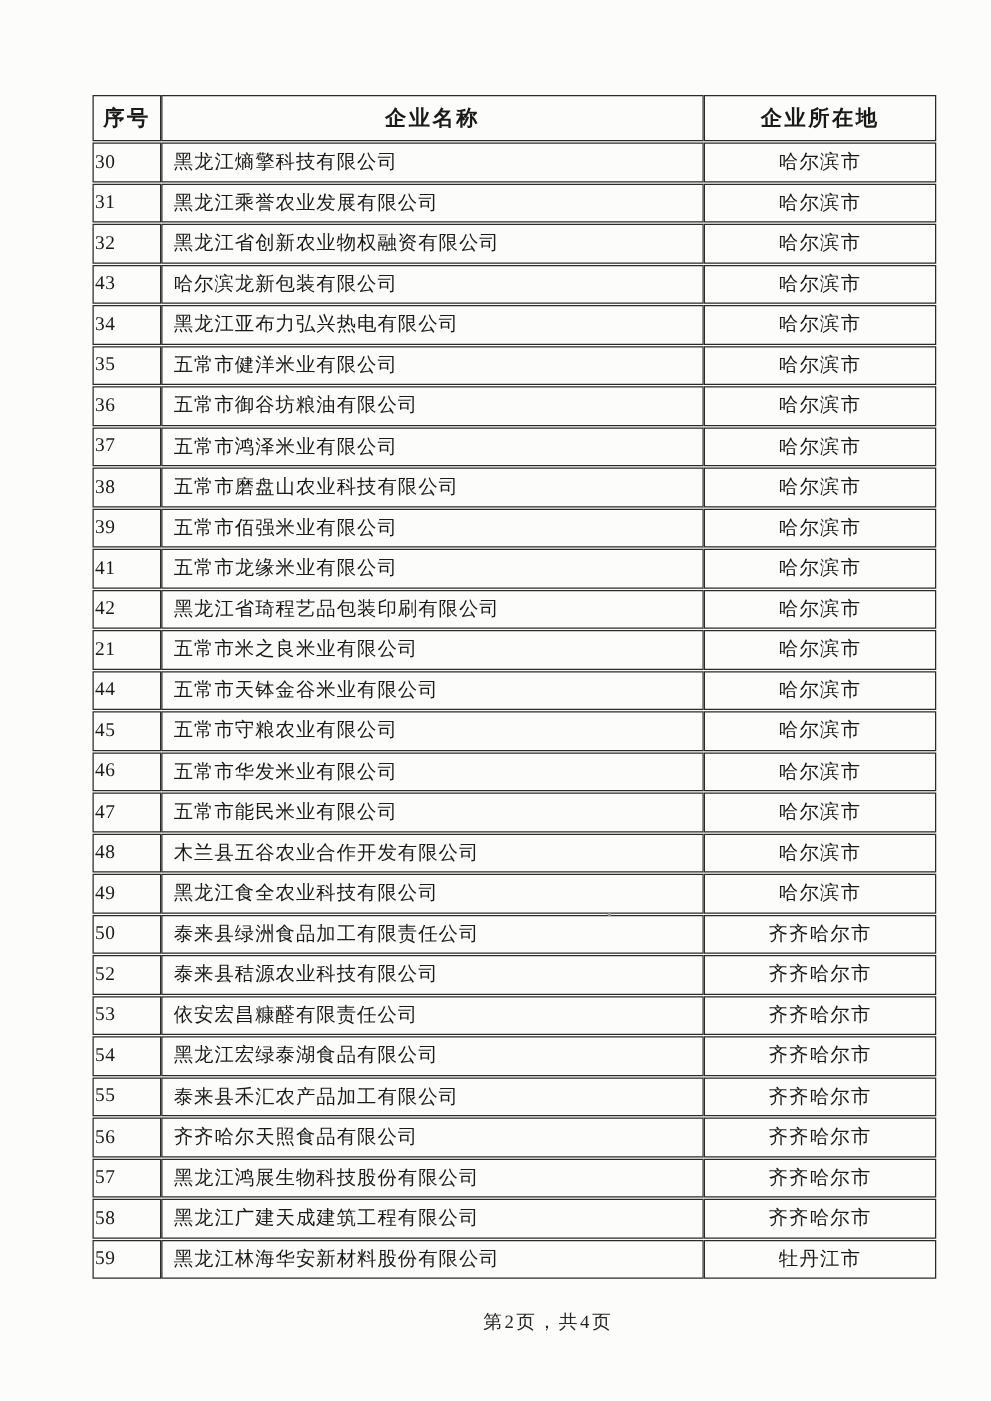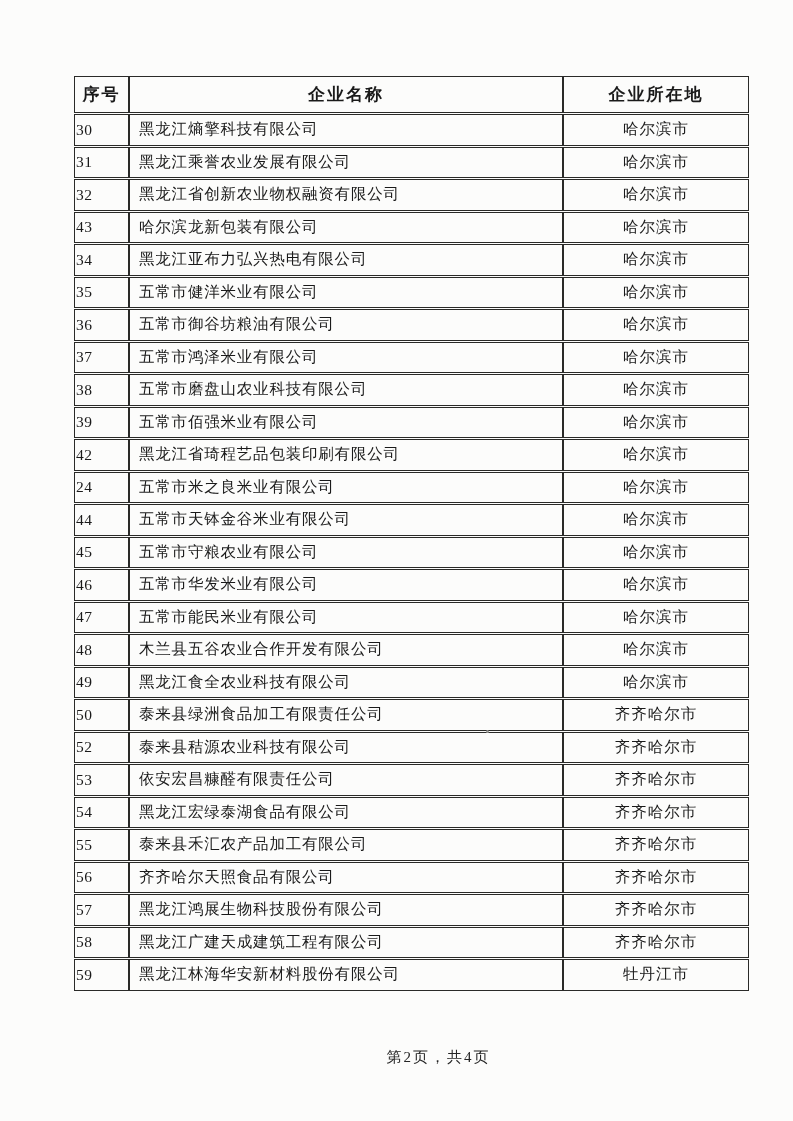--- a/index.html
+++ b/index.html
@@ -162,29 +162,34 @@
     <td class="c-city">哈尔滨市</td>
   </tr>
 
   <tr>
     <td class="c-no">39</td>
     <td class="c-name">五常市佰强米业有限公司</td>
     <td class="c-city">哈尔滨市</td>
   </tr>
 
 
+  <tr>
+    <td class="c-no">41</td>
+    <td class="c-name">五常市龙缘米业有限公司</td>
+    <td class="c-city">哈尔滨市</td>
+  </tr>
 
   <tr>
     <td class="c-no">42</td>
     <td class="c-name">黑龙江省琦程艺品包装印刷有限公司</td>
     <td class="c-city">哈尔滨市</td>
   </tr>
 
   <tr>
-    <td class="c-no">24</td>
+    <td class="c-no">21</td>
     <td class="c-name">五常市米之良米业有限公司</td>
     <td class="c-city">哈尔滨市</td>
   </tr>
 
   <tr>
     <td class="c-no">44</td>
     <td class="c-name">五常市天钵金谷米业有限公司</td>
     <td class="c-city">哈尔滨市</td>
   </tr>
 

